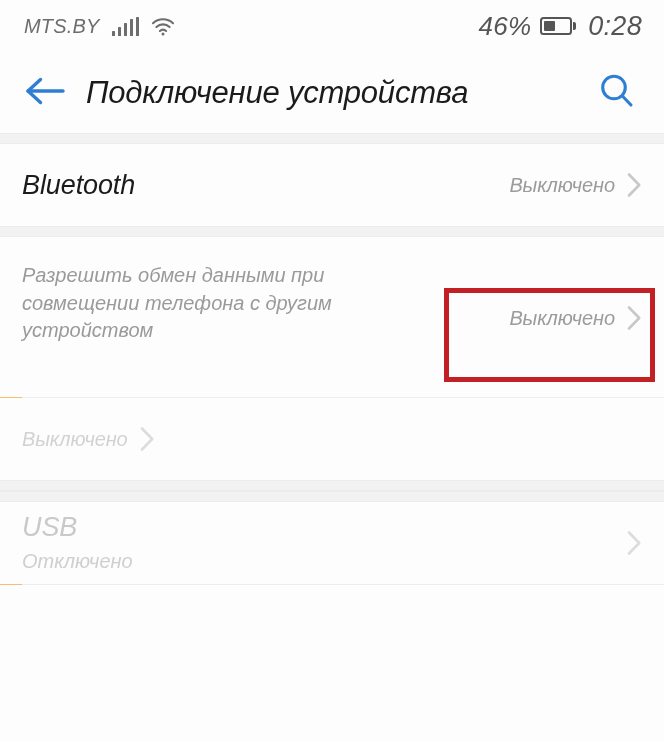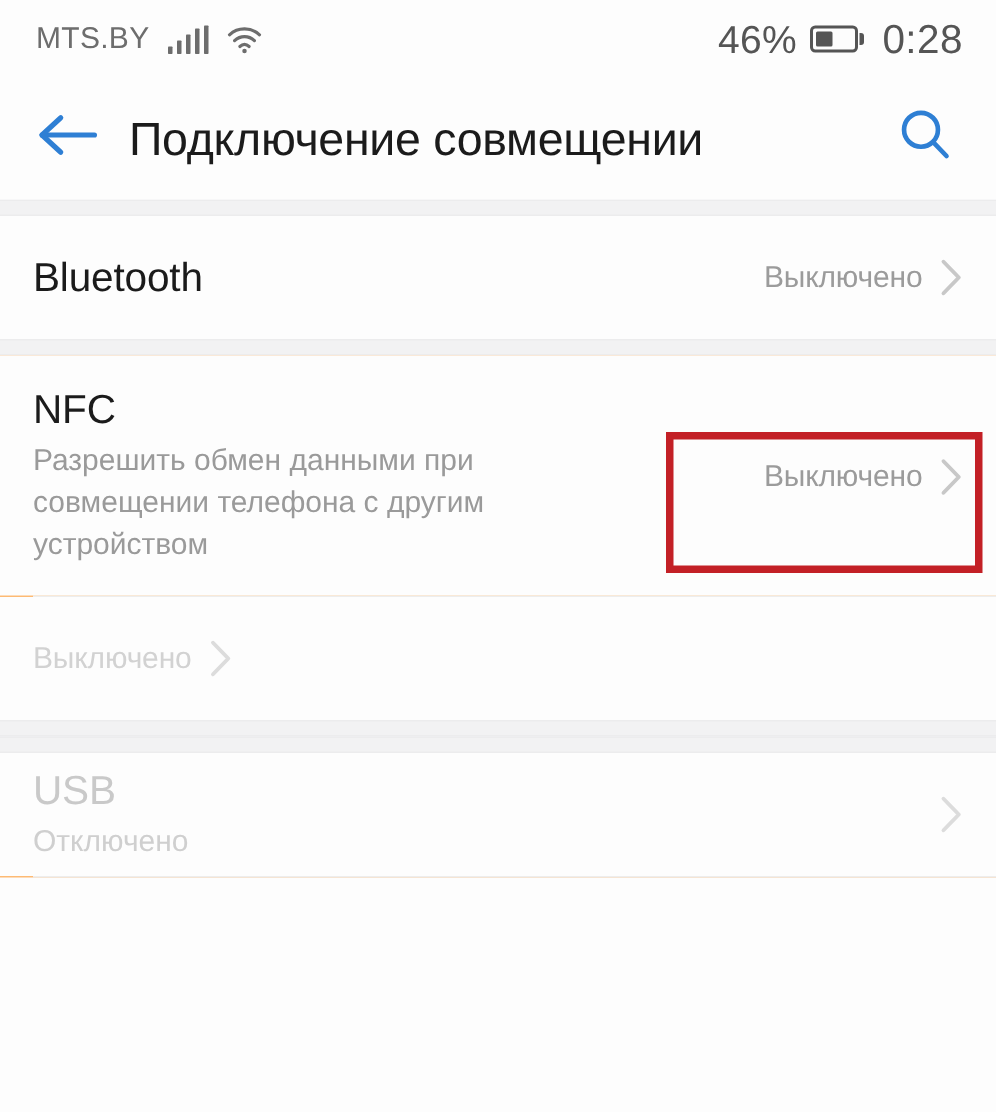--- a/index.html
+++ b/index.html
@@ -14,20 +14,21 @@
     font-family: "Liberation Sans", "DejaVu Sans", sans-serif;
     overflow: hidden;
     -webkit-font-smoothing: antialiased;
   }
   .phone {
     position: relative;
     width: 664px;
     height: 599px;
     background: #fdfdfd;
     overflow: hidden;
+    font-style: italic;
   }
 
   
   .statusbar {
     position: relative;
     height: 52px;
     background: #fdfdfd;
     display: flex;
     align-items: center;
     padding: 0 22px 0 24px;
@@ -277,21 +278,21 @@
 
   <div class="header">
     <div class="back-btn">
       <span>
         <svg width="42" height="34" viewBox="0 0 42 34" fill="none">
           <path d="M39 17H4" stroke="#2e7fd4" stroke-width="3.4" stroke-linecap="round"></path>
           <path d="M16.5 5.5 4 17l12.5 11.5" stroke="#2e7fd4" stroke-width="3.4" stroke-linecap="round" stroke-linejoin="round"></path>
         </svg>
       </span>
     </div>
-    <div class="page-title">Подключение совмещении</div>
+    <div class="page-title">Подключение устройства</div>
     <div class="search-btn">
       <span>
         <svg width="40" height="40" viewBox="0 0 40 40" fill="none">
           <circle cx="17" cy="16.5" r="11.3" stroke="#2e7fd4" stroke-width="3.1"></circle>
           <path d="M25.6 25.2 34 34" stroke="#2e7fd4" stroke-width="3.1" stroke-linecap="round"></path>
         </svg>
       </span>
     </div>
   </div>
 
@@ -309,21 +310,20 @@
       <path d="M2 2.5 12.2 13 2 23.5" stroke="#c8c8c8" stroke-width="2.6" stroke-linecap="round" stroke-linejoin="round"></path>
     </svg>
   </span>
 </div>
         </div>
       </div>
       <div class="gap"></div>
       <div class="section">
         <div class="row nfc">
           <div class="row-text">
-            <div class="row-title">NFC</div>
             <div class="row-sub">Разрешить обмен данными при совмещении телефона с другим устройством</div>
           </div>
           <div class="row-right">
             <span class="row-value">Выключено</span>
   <span>
     <svg class="chev" viewBox="0 0 15 26" fill="none">
       <path d="M2 2.5 12.2 13 2 23.5" stroke="#c8c8c8" stroke-width="2.6" stroke-linecap="round" stroke-linejoin="round"></path>
     </svg>
   </span>
 </div>

